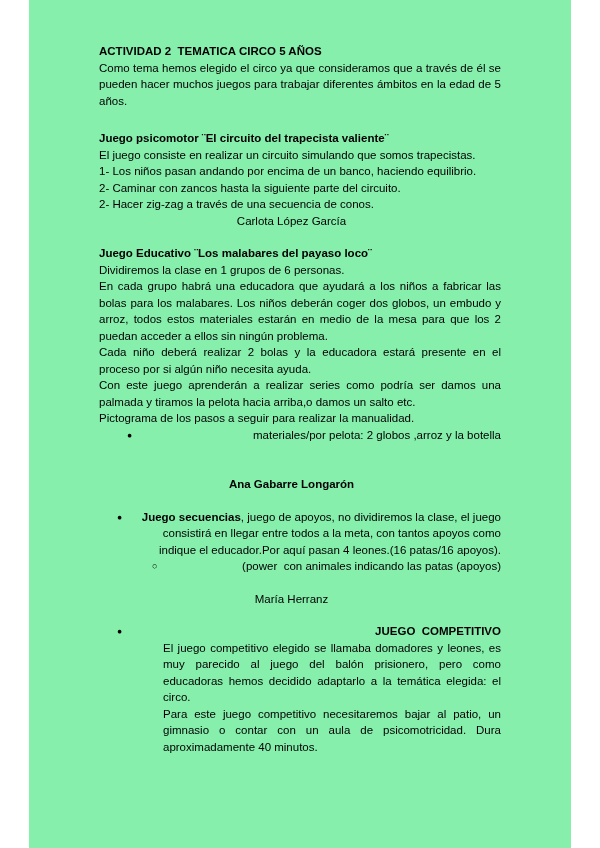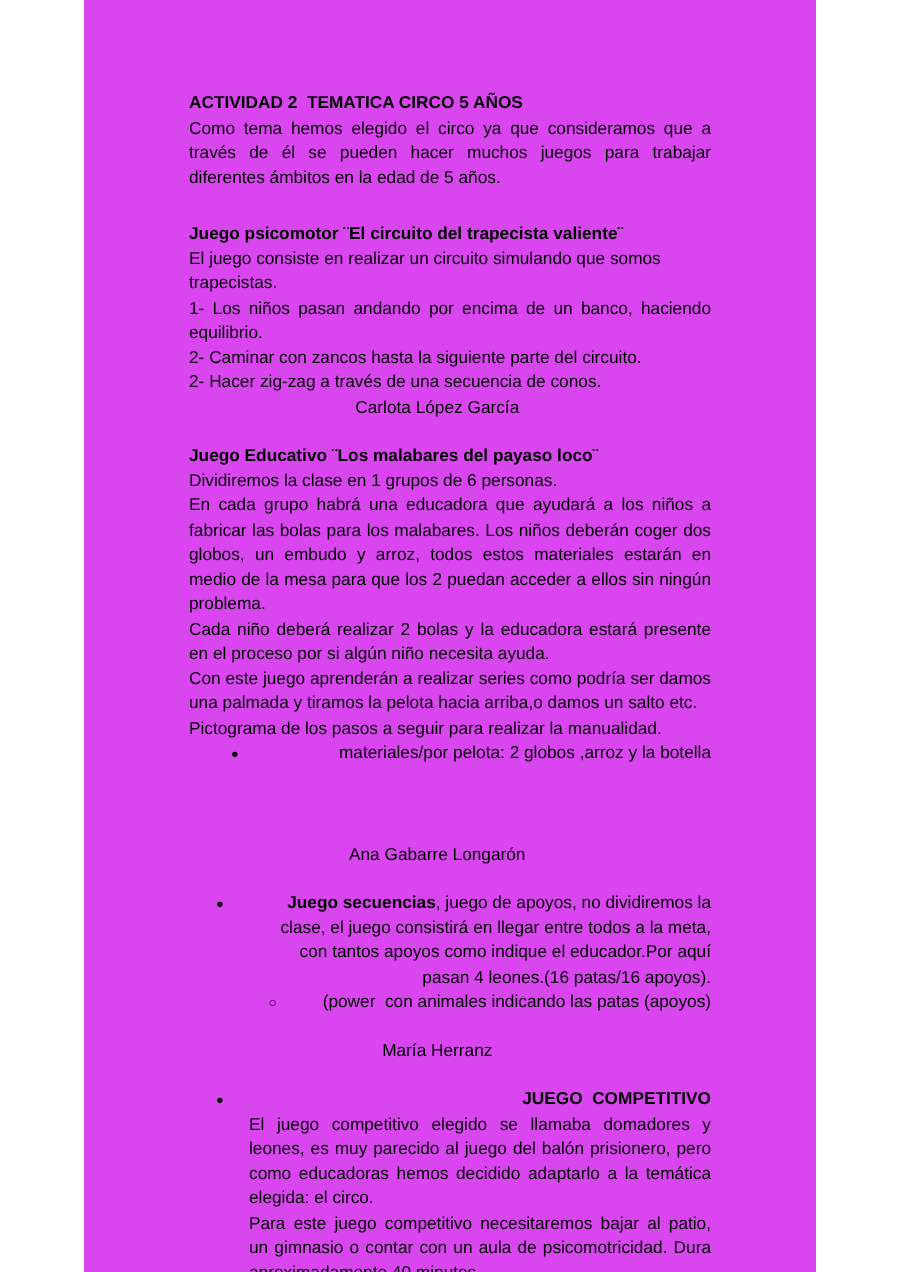--- a/index.html
+++ b/index.html
@@ -1,38 +1,38 @@
 <!DOCTYPE html>
 <html><head>
 <meta charset="utf-8">
 <style>
   * { box-sizing: border-box; }
   html, body { margin: 0; padding: 0; background: #ffffff; }
   .page {
-    width: 488px;
+    width: 542px;
     height: 848px;
     margin: 0 auto;
-    background: #d946ef;
+    background: #86efac;
     font-family: "Liberation Sans", "DejaVu Sans", sans-serif;
     font-size: 11.5px;
     line-height: 16.5px;
     color: #000000;
-    padding: 61px 70px 20px 70px;
+    padding: 43px 70px 20px 70px;
     overflow: hidden;
   }
   p, h1, h2 { margin: 0; font-size: inherit; line-height: inherit; }
   h1, h2 { font-weight: bold; }
   .b { font-weight: bold; }
   .justify { text-align: justify; }
   .right { text-align: center; padding-right: 17px; }
   .pre { white-space: pre-wrap; }
   .gap    { margin-top: 16px; }
   .gap-lg { margin-top: 21px; }
-  .gap-xl { margin-top: 51px; }
-  .indent { margin-left: 40px; }
+  .gap-xl { margin-top: 33px; font-weight: bold; }
+  .indent { margin-left: 64px; }
   .li { display: flex; }
   .li .marker { flex: 0 0 auto; font-size: 8.5px; line-height: 16.5px; }
   .li .content { flex: 1 1 auto; text-align: right; }
   .li1 .marker    { width: 22px; margin-left: 18px; }
   .li-mat .marker { width: 13px; margin-left: 28px; }
   .li2 .marker    { width: 17px; margin-left: 53px; font-size: 9px; }
 </style>
 </head>
 <body>
 

